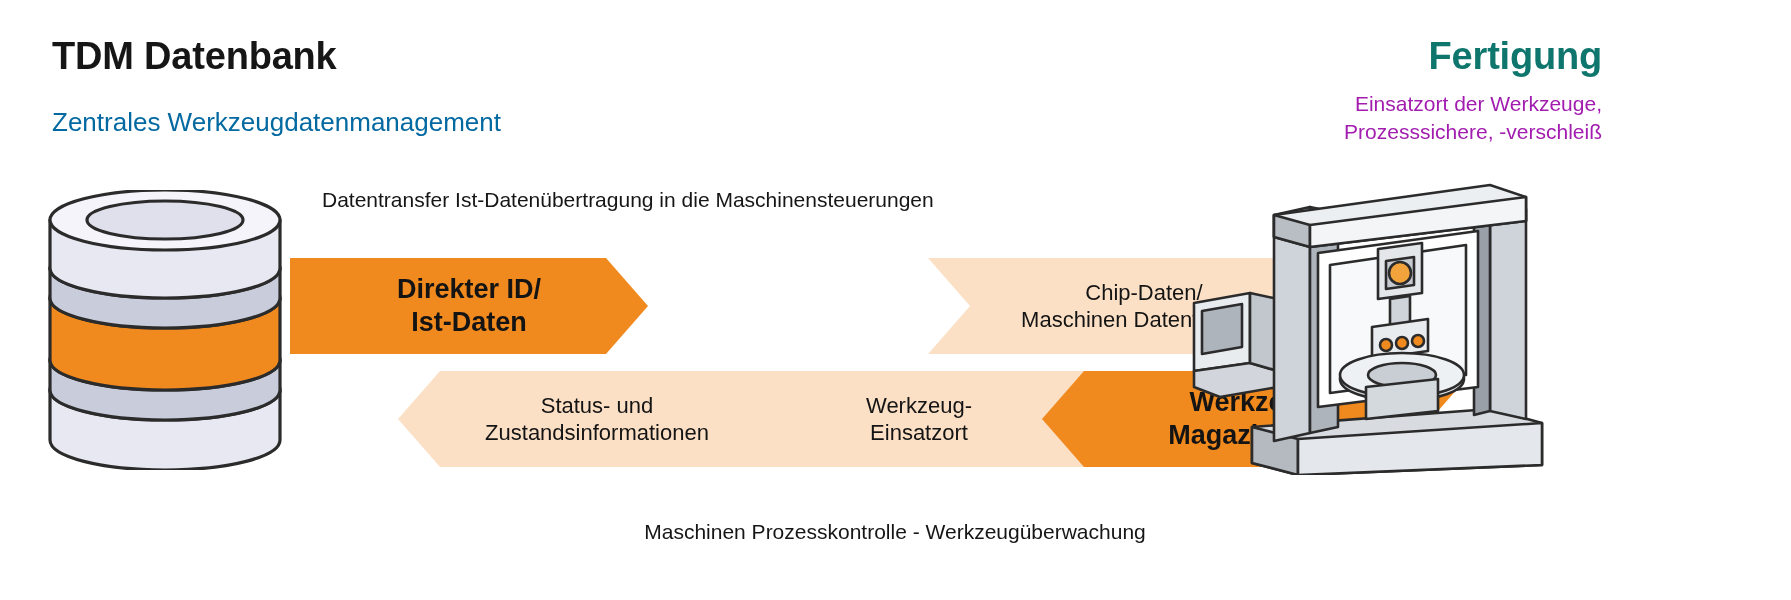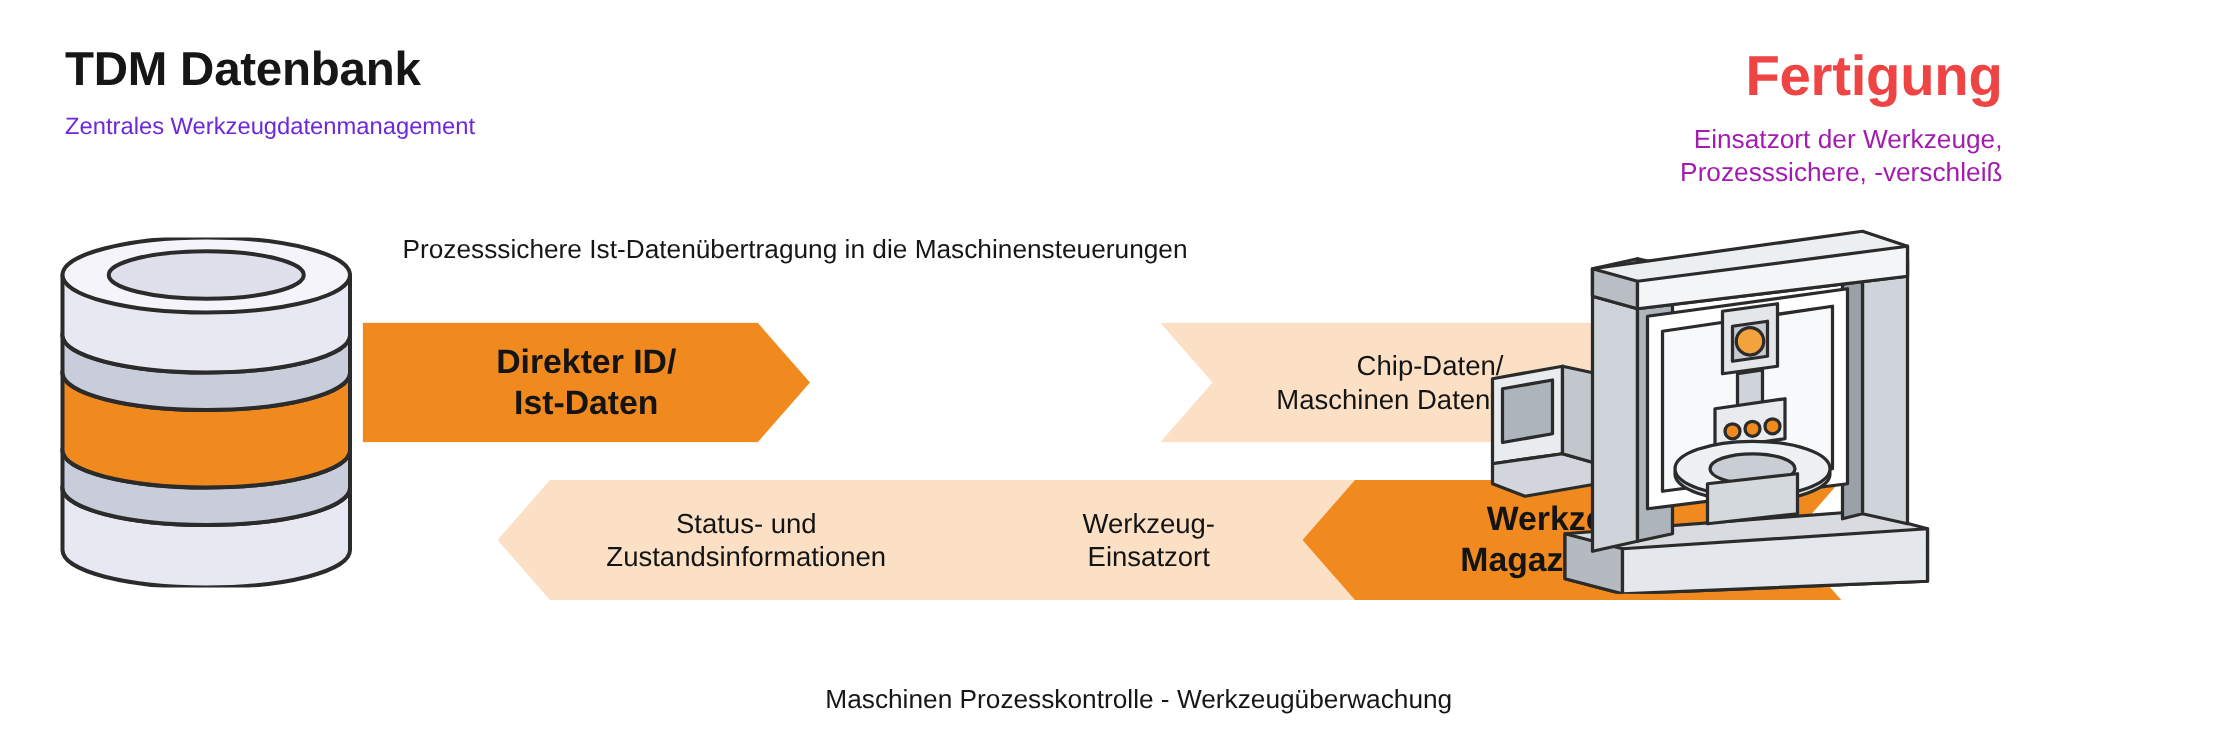--- a/index.html
+++ b/index.html
@@ -6,35 +6,35 @@
   body{
     width:1791px;height:600px;background:#ffffff;overflow:hidden;
     font-family:"Liberation Sans","DejaVu Sans",sans-serif;
     color:#1a1a1a;position:relative;
   }
   .stage{position:absolute;left:0;top:0;width:1650px;height:600px;}
 
   
   .hdr-left{position:absolute;left:52px;top:36px;}
   .hdr-left .title{font-size:38px;font-weight:700;letter-spacing:-.2px;color:#161616;line-height:1.1;}
-  .hdr-left .sub{font-size:19px;font-weight:400;color:#6d28d9;margin-top:12px;line-height:1.25;}
+  .hdr-left .sub{font-size:26px;font-weight:400;color:#0369a1;margin-top:28px;line-height:1.25;}
 
   .hdr-right{position:absolute;right:48px;top:36px;text-align:right;}
-  .hdr-right .title{font-size:45px;font-weight:700;letter-spacing:-.2px;color:#ef4444;line-height:1.1;}
+  .hdr-right .title{font-size:38px;font-weight:700;letter-spacing:-.2px;color:#0f766e;line-height:1.1;}
   .hdr-right .sub{font-size:21px;font-weight:400;color:#a21caf;margin-top:12px;line-height:1.32;}
 
   
   .cap{position:absolute;font-size:21px;color:#161616;white-space:nowrap;}
   .cap-top{left:322px;top:188px;}
-  .cap-bottom{left:895px;top:548px;margin-left:16px;}
+  .cap-bottom{left:895px;top:520px;}
 
   
   .row{position:absolute;}
   .row1{left:290px;top:258px;width:1070px;height:96px;}
-  .row2{left:398px;top:384px;width:1075px;height:96px;}
+  .row2{left:398px;top:371px;width:1075px;height:96px;}
 
   .chev{
     position:absolute;top:0;height:96px;
     display:flex;align-items:center;justify-content:center;
     box-sizing:border-box;
   }
   .chev .lbl{
     font-size:22px;line-height:1.24;text-align:center;color:#141414;
     padding:0 8px;white-space:pre-line;
   }
@@ -67,21 +67,21 @@
   </div>
 
   <div class="hdr-right">
     <div class="title">Fertigung</div>
     <div class="sub">
       <div>Einsatzort der Werkzeuge,</div>
       <div>Prozesssichere, -verschleiß</div>
     </div>
   </div>
 
-  <div class="cap cap-top">Prozesssichere Ist-Datenübertragung in die Maschinensteuerungen</div>
+  <div class="cap cap-top">Datentransfer Ist-Datenübertragung in die Maschinensteuerungen</div>
 
   <div class="db">
     <svg width="250" height="280" viewBox="0 0 250 280" xmlns="http://www.w3.org/2000/svg">
       <g stroke="#2b2b2b" stroke-width="3.2" stroke-linejoin="round" stroke-linecap="round">
 
         <path d="M10 200 L10 250 C10 267 62 280 125 280 C188 280 240 267 240 250 L240 200 Z" fill="#e8e8f2"></path>
         <ellipse cx="125" cy="200" rx="115" ry="30" fill="#f2f2f8"></ellipse>
 
         <path d="M10 170 L10 200 C10 217 62 230 125 230 C188 230 240 217 240 200 L240 170 Z" fill="#c9ccdb"></path>
         <ellipse cx="125" cy="170" rx="115" ry="30" fill="#dcdeea"></ellipse>

